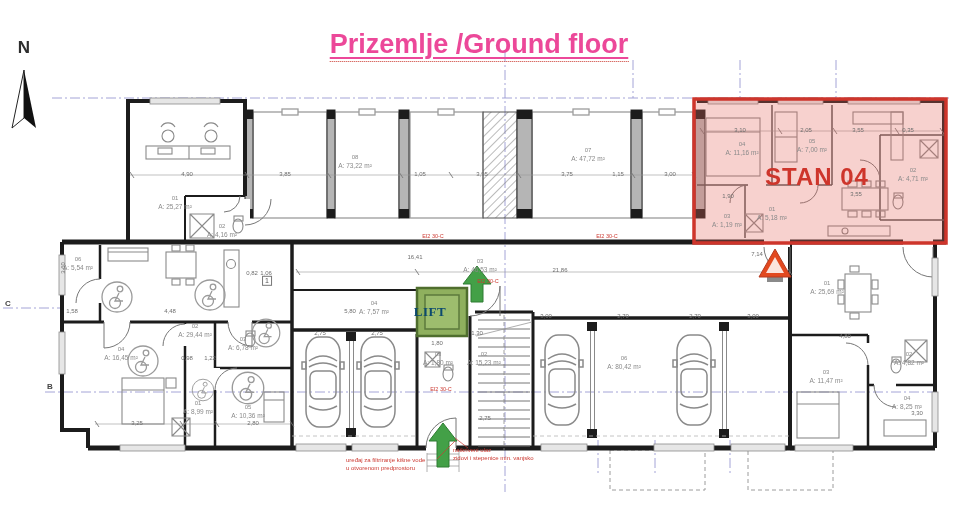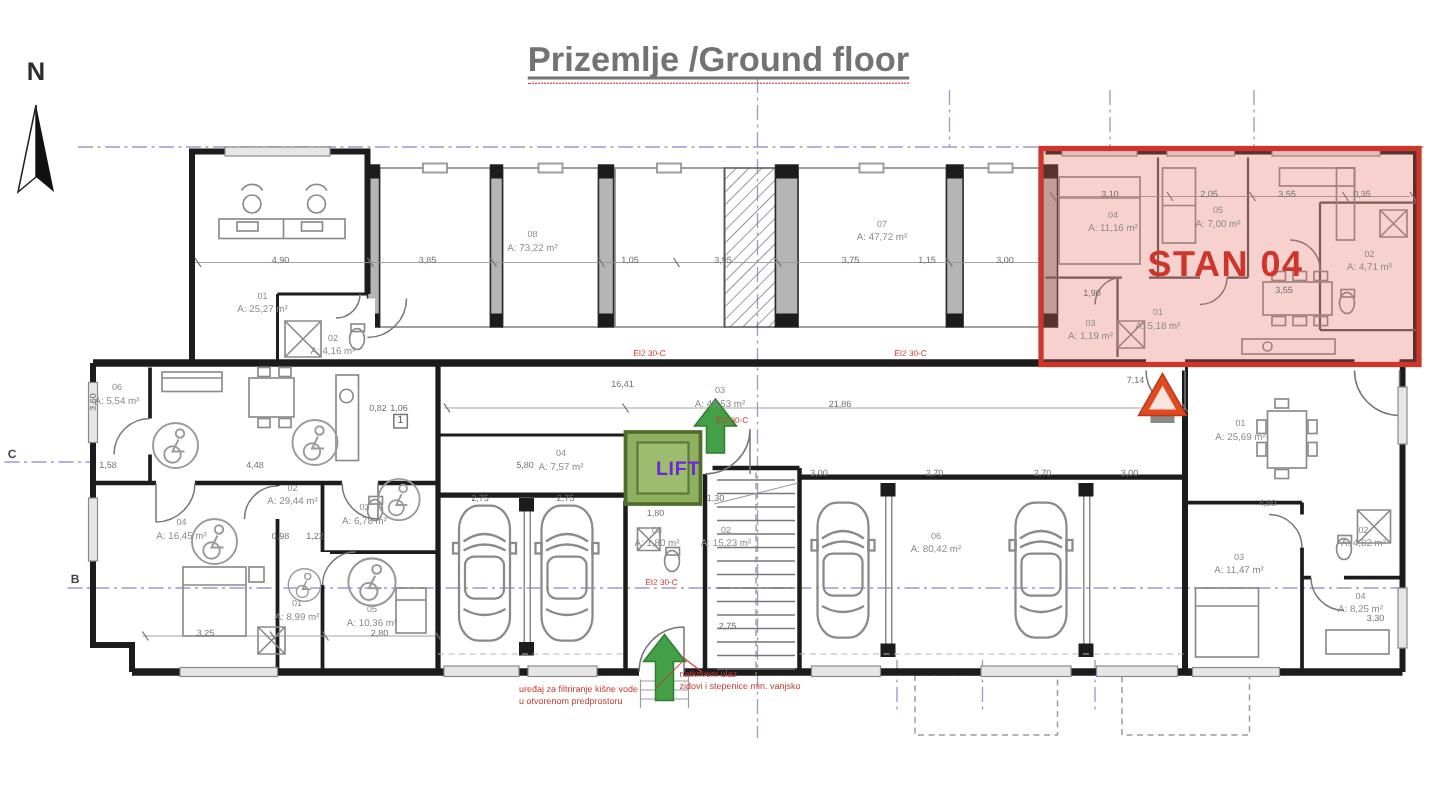--- a/index.html
+++ b/index.html
@@ -1,28 +1,28 @@
 <!DOCTYPE html>
 <html><head>
 <meta charset="utf-8">
 <style>
   html,body{margin:0;padding:0;background:#ffffff;}
   .stage{position:relative;width:960px;height:524px;background:#fff;overflow:hidden;
          font-family:"Liberation Sans",sans-serif;}
   svg{position:absolute;left:0;top:0;}
   .title{position:absolute;left:479px;top:12px;transform:translateX(-50%);
-         font-size:23px;font-weight:800;color:#737373;white-space:nowrap;
+         font-size:27px;font-weight:800;color:#ec4899;white-space:nowrap;
          text-decoration:underline;text-underline-offset:4px;
          border-bottom:1px dotted #cb3a30;padding-bottom:3px;line-height:1.05;}
   .north-n{position:absolute;left:24px;top:38px;transform:translateX(-50%);
            font-size:17px;font-weight:700;color:#2e2e2e;}
   .stan03{position:absolute;left:817px;top:177px;transform:translate(-50%,-50%);
           font-size:24px;font-weight:800;color:#ce352b;letter-spacing:1px;white-space:nowrap;}
-  .lift{position:absolute;left:452px;top:312px;transform:translate(-50%,-50%);
-        font-size:13px;font-weight:800;color:#6d28d9;letter-spacing:.5px;}
+  .lift{position:absolute;left:430px;top:312px;transform:translate(-50%,-50%);
+        font-size:13px;font-weight:800;color:#0c4a6e;letter-spacing:.5px;font-family:Liberation Serif, serif;}
   .rm{position:absolute;transform:translate(-50%,-50%);text-align:center;color:#8a8a8a;
       font-size:6.5px;line-height:1.25;white-space:nowrap;}
   .rm .rid{font-size:6px;}
   .dim{position:absolute;transform:translate(-50%,-50%);color:#6f6f6f;font-size:6px;white-space:nowrap;}
   .dim.v{transform:translate(-50%,-50%) rotate(-90deg);}
   .fire{position:absolute;transform:translate(-50%,-50%);color:#cc3a32;font-size:5.5px;white-space:nowrap;}
   .note{position:absolute;color:#cc3a32;font-size:6px;line-height:1.35;white-space:nowrap;}
   .axl{position:absolute;transform:translate(-50%,-50%);color:#444;font-size:8px;font-weight:700;}
   .tag{position:absolute;transform:translate(-50%,-50%);color:#555;font-size:7px;
        border:1px solid #777;padding:0 2px;background:#fff;line-height:1.2;}

